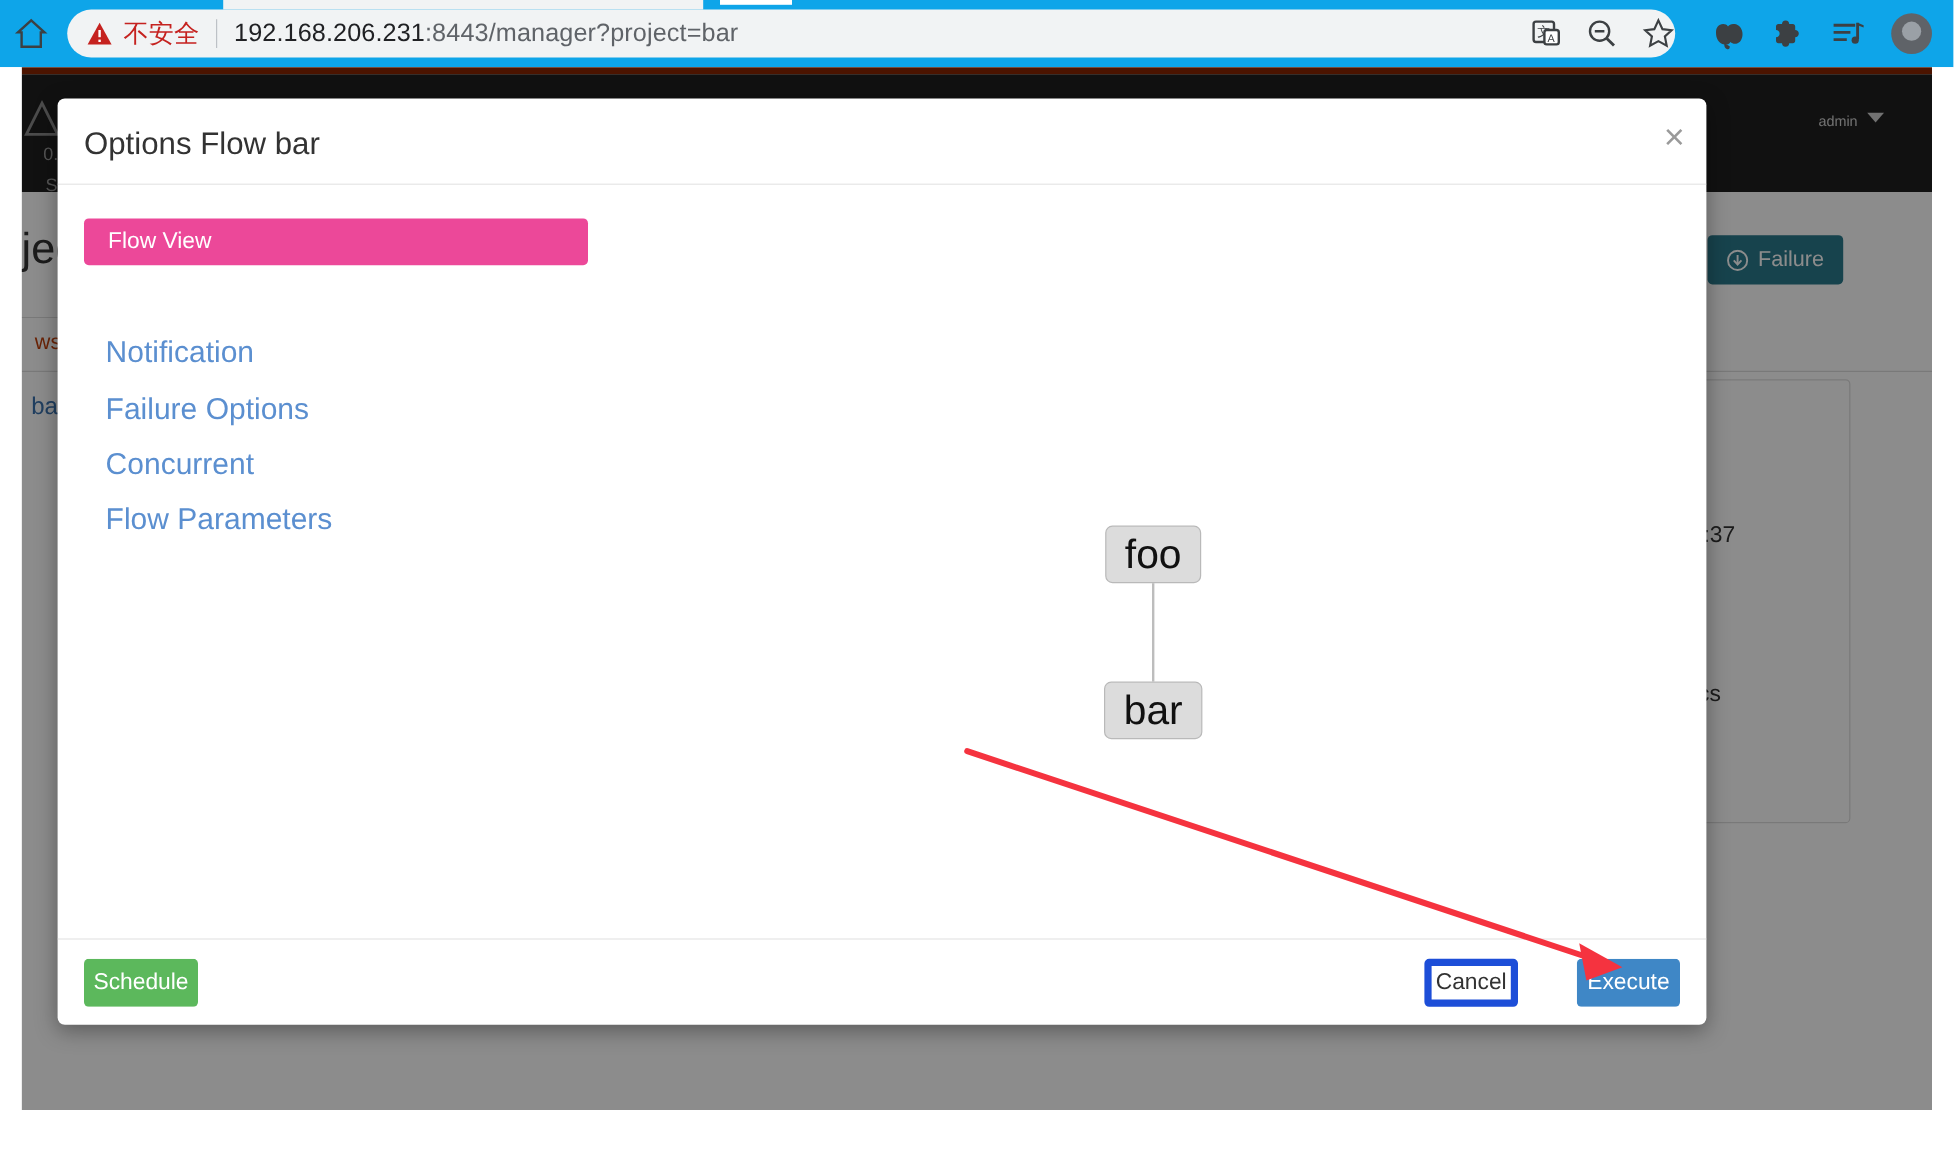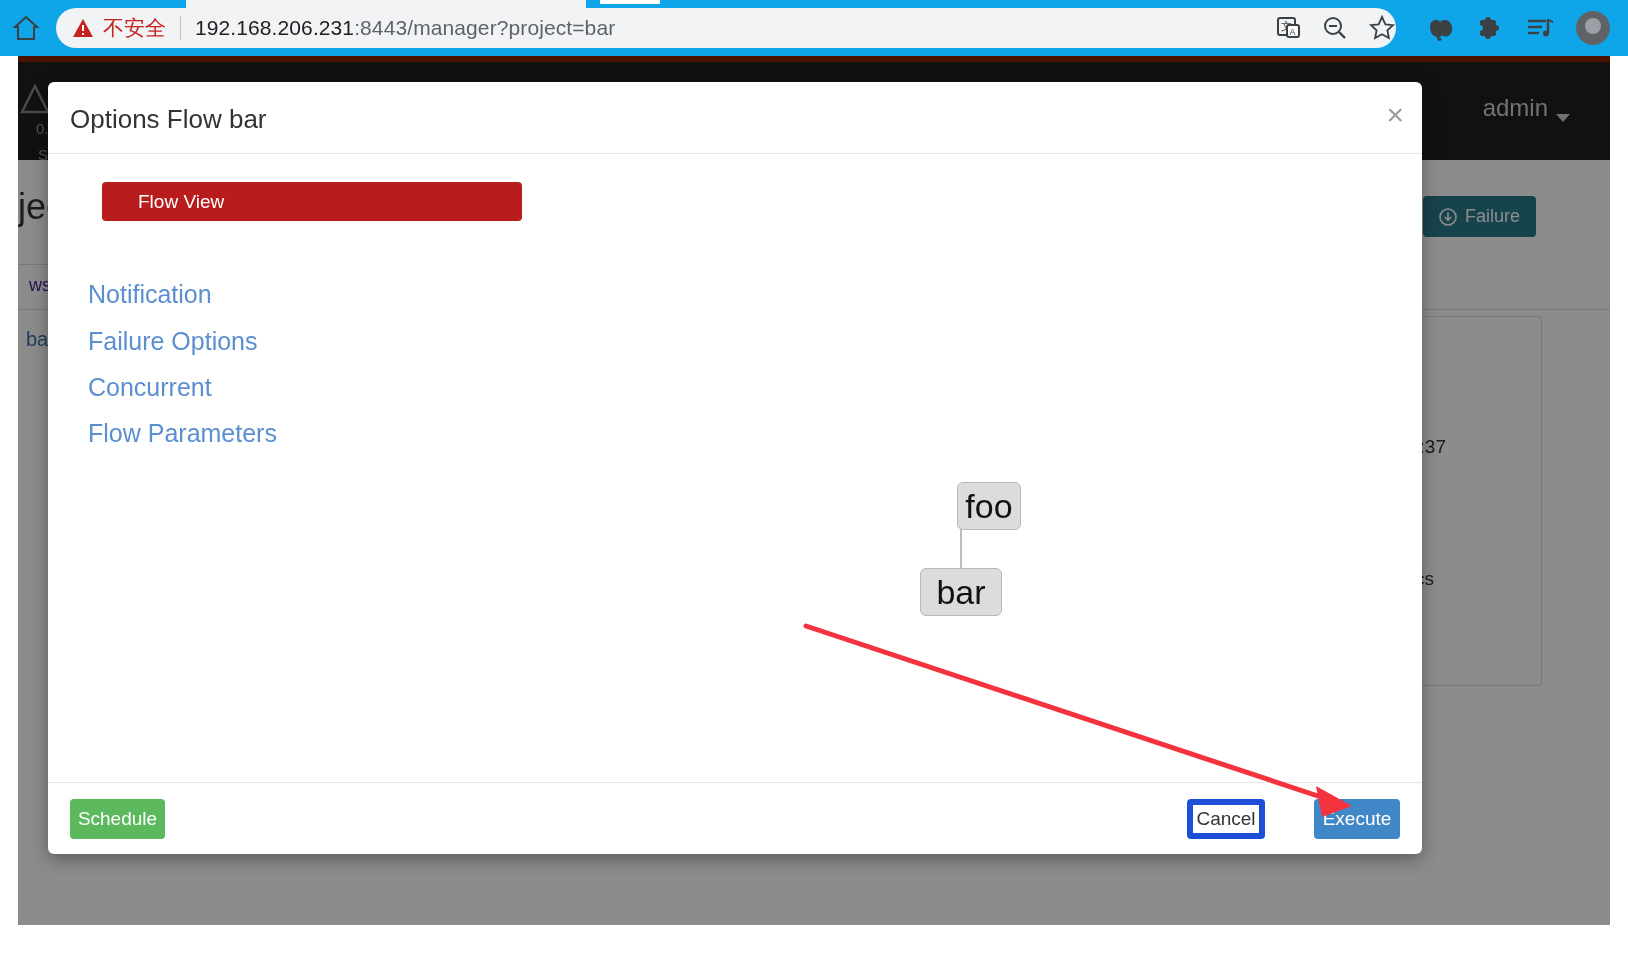--- a/index.html
+++ b/index.html
@@ -68,39 +68,39 @@
   }
   .logo-wrap { position: absolute; left: 0px; top: 20px; display: flex; align-items: flex-start; }
   .logo-mark { width: 34px; height: 34px; }
   .logo-text {
     font-size: 34px; color: #e8e8e8; margin-left: 2px; line-height: 34px;
     font-family: "Liberation Sans", sans-serif;
   }
   .version-line { position: absolute; left: 18px; top: 58px; font-size: 15px; color: #9a9a9a; }
   .sn-line { position: absolute; left: 20px; top: 84px; font-size: 15px; color: #9a9a9a; }
   .nav-user {
-    position: absolute; right: 40px; top: 32px; font-size: 24px; color: #cfcfcf;
-    display: flex; align-items: flex-end; gap: 8px;
+    position: absolute; right: 40px; top: 32px; font-size: 12px; color: #cfcfcf;
+    display: flex; align-items: flex-start; gap: 8px;
   }
   .caret-down {
     width: 0; height: 0; border-left: 7px solid transparent;
     border-right: 7px solid transparent; border-top: 8px solid #cfcfcf;
   }
   .content-area { position: absolute; left: 0; top: 104px; width: 100%; bottom: 0; background: #ffffff; }
   .proj-header { position: absolute; left: 0px; top: 16px; width: 100%; height: 78px; }
   .proj-title { position: absolute; left: 0px; top: 10px; font-size: 36px; color: #333; }
   .download-btn {
     position: absolute; right: 74px; top: 20px;
     background: #2a7a8c; color: #ffffff; border-radius: 4px;
     padding: 10px 16px; font-size: 18px; display: flex; align-items: center; gap: 8px;
   }
   .circle-arrow-dn { width: 18px; height: 18px; }
   .tabs-row { position: absolute; left: 0px; top: 104px; width: 100%; height: 46px; border-bottom: 1px solid #dddddd; }
   .tab-item {
-    position: absolute; left: -12px; top: 0; padding: 10px 22px; font-size: 18px; color: #4c1d95;
+    position: absolute; left: -12px; top: 0; padding: 10px 22px; font-size: 18px; color: #c2410c;
     border: 1px solid #ddd; border-bottom: none; border-radius: 4px 4px 0 0; background: #fff;
   }
   .flow-link { position: absolute; left: 8px; top: 168px; font-size: 20px; color: #3b73af; }
   .side-panel {
     position: absolute; right: 68px; top: 156px; width: 312px; height: 370px;
     border: 1px solid #dddddd; border-radius: 4px; background: #fff;
   }
   .panel-time { position: absolute; right: 164px; top: 276px; font-size: 19px; color: #333; }
   .panel-misc { position: absolute; right: 176px; top: 408px; font-size: 19px; color: #333; }
 
@@ -122,39 +122,39 @@
   .modal-title {
     position: absolute; left: 22px; top: 22px; font-size: 26px; color: #333; font-weight: normal;
   }
   .modal-close {
     position: absolute; right: 18px; top: 18px; font-size: 30px; color: #9a9a9a;
     line-height: 1; background: none; border: none; font-family: "Liberation Sans", sans-serif;
   }
   .modal-body { position: relative; height: 628px; }
   .tab-flowview {
     position: absolute; left: 22px; top: 28px; width: 420px; height: 39px;
-    background: #b91c1c; border-radius: 4px; color: #ffffff;
-    display: flex; align-items: center; padding-left: 36px; font-size: 19px; margin-left: 32px;
+    background: #ec4899; border-radius: 4px; color: #ffffff;
+    display: flex; align-items: center; padding-left: 20px; font-size: 19px;
   }
   .hint-text { position: absolute; left: 22px; top: 80px; font-size: 18px; color: #333; }
   .side-link {
     position: absolute; left: 40px; font-size: 25px; color: #5b8fd0;
   }
   .side-link.l1 { top: 126px; }
   .side-link.l2 { top: 173px; }
   .side-link.l3 { top: 219px; }
   .side-link.l4 { top: 265px; }
 
   .graph { position: absolute; left: 0; top: 0; width: 100%; height: 100%; }
   .job-node {
     position: absolute; background: #dcdcdc; border: 1px solid #b9b9b9;
     border-radius: 6px; display: flex; align-items: center; justify-content: center;
     font-size: 34px; color: #111; font-family: "Liberation Sans", sans-serif;
   }
-  .node-foo { left: 909px; top: 284px; width: 64px; height: 48px; margin-top: 44px; }
+  .node-foo { left: 873px; top: 284px; width: 80px; height: 48px; }
   .node-bar { left: 872px; top: 414px; width: 82px; height: 48px; }
   .edge { position: absolute; left: 912px; top: 332px; width: 2px; height: 82px; background: #bdbdbd; }
 
   .modal-footer {
     position: absolute; left: 0; bottom: 0; width: 100%; height: 72px;
     border-top: 1px solid #e5e5e5;
   }
   .btn {
     position: absolute; border-radius: 4px; font-size: 19px;
     display: flex; align-items: center; justify-content: center;

